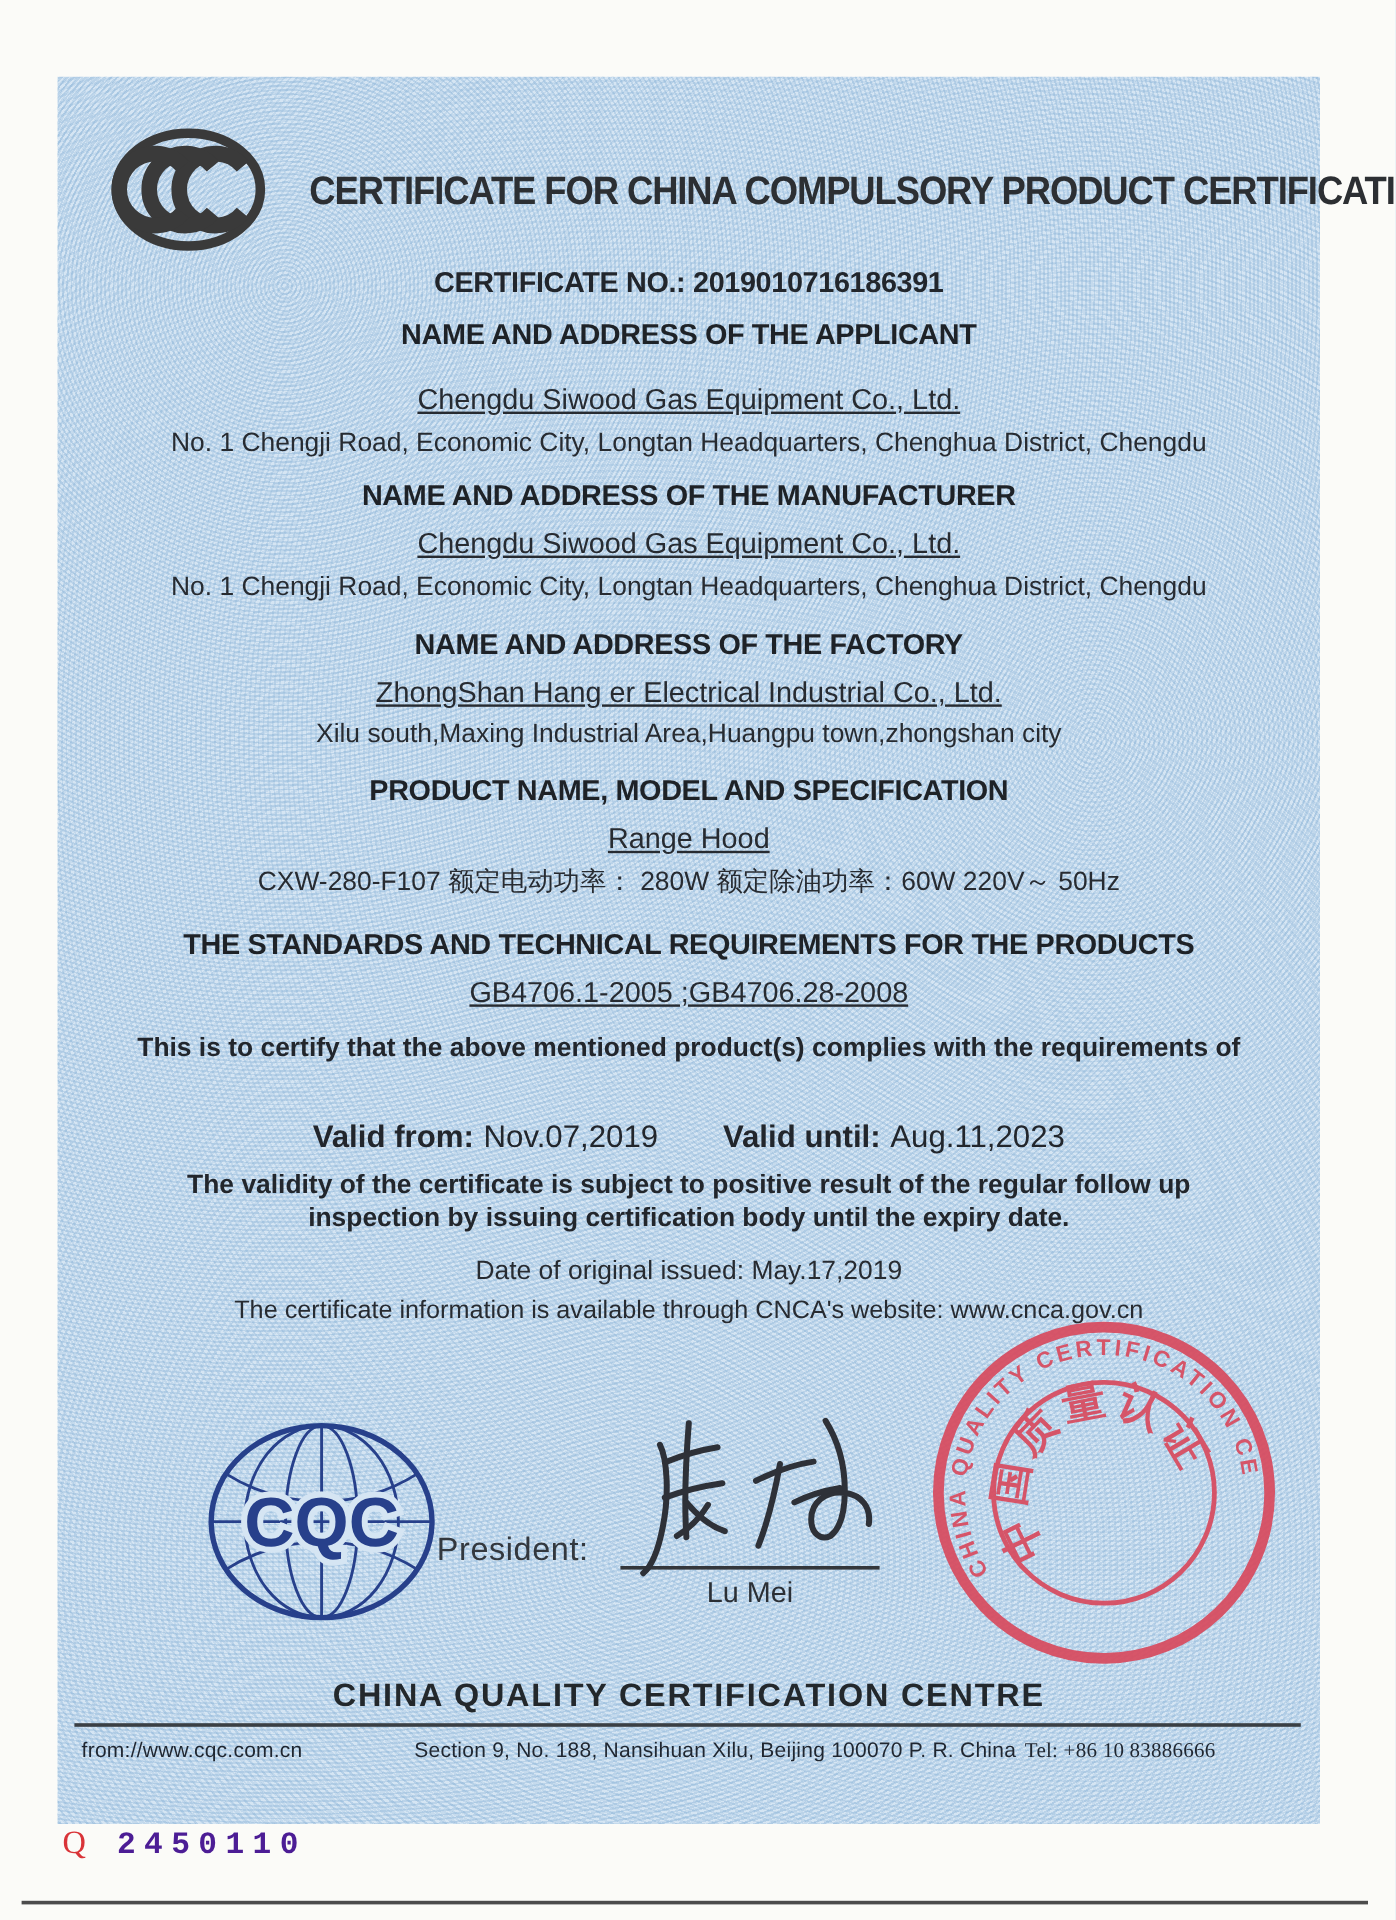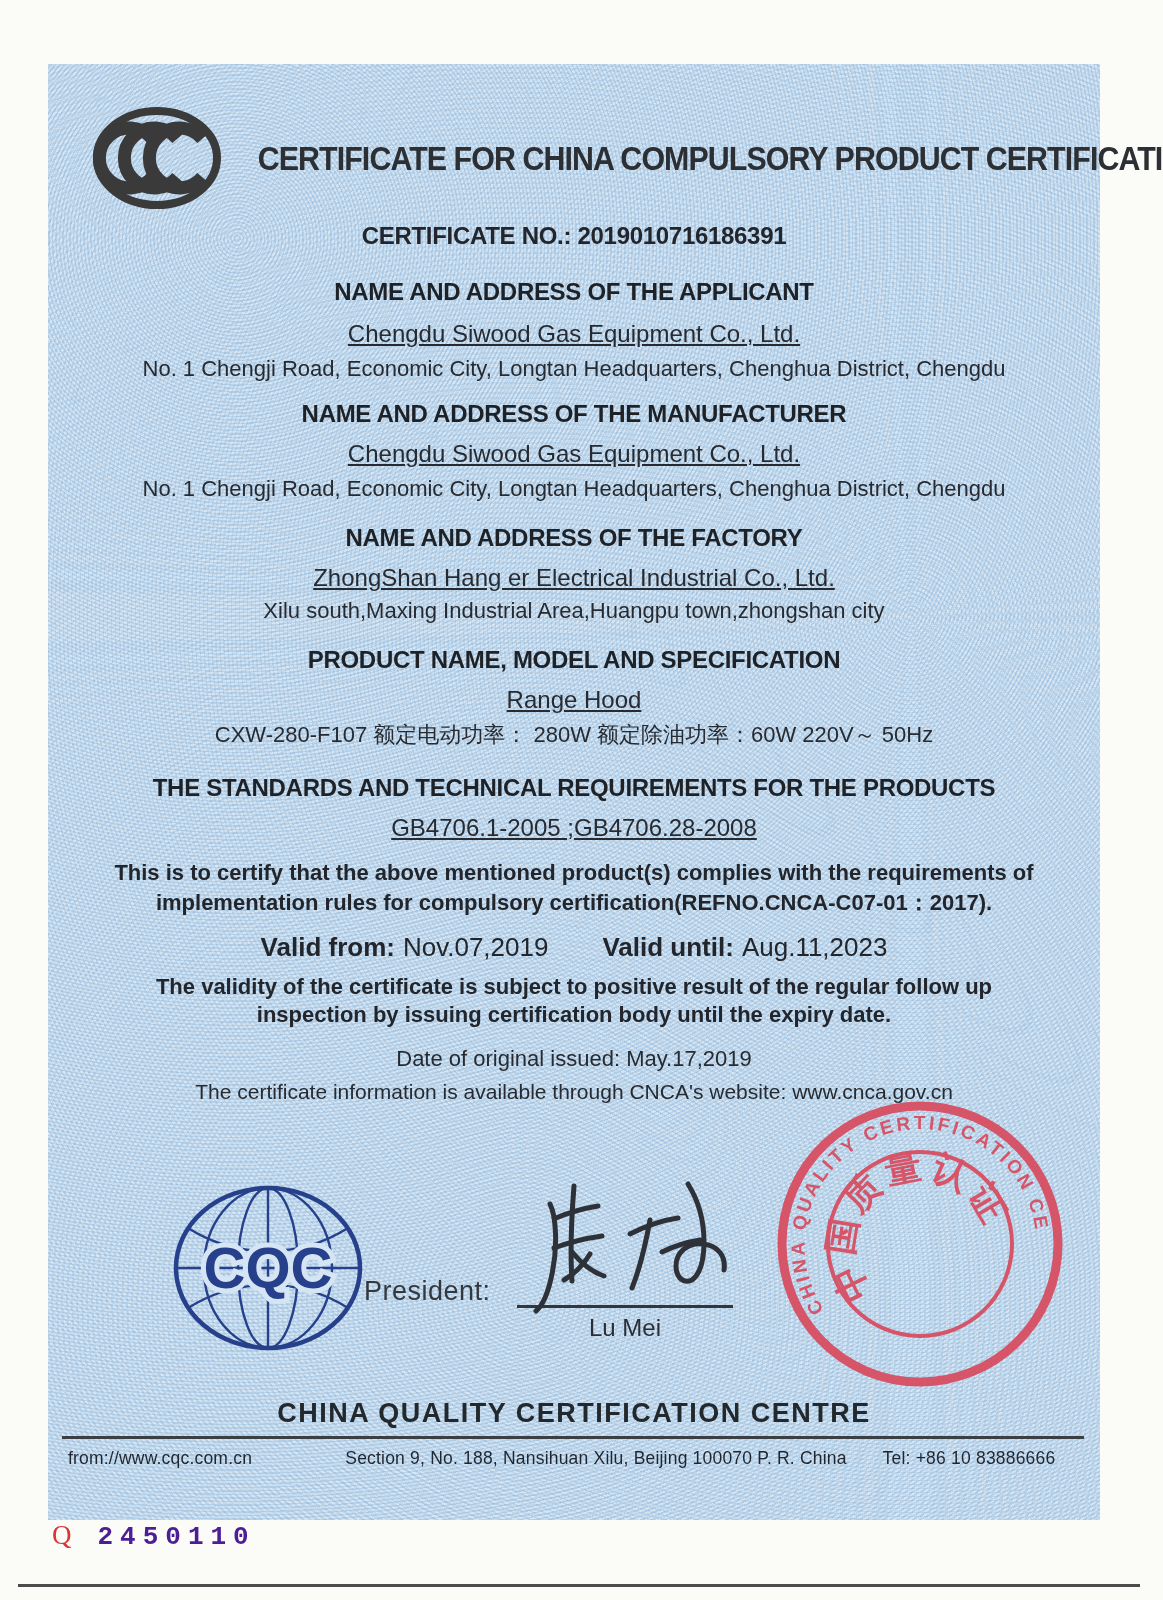--- a/index.html
+++ b/index.html
@@ -51,21 +51,21 @@
   .stamp { left:722px; top:1030px; opacity:.92; }
 
   .footer-heading { top:1334px; font-size:27px; font-weight:bold; color:#23282c; letter-spacing:1.5px; }
   .footer-line { left:14px; right:16px; top:1372px; border-top:3px solid #3a3f44; }
   .footer-row {
     left:20px; right:16px; top:1384px; display:flex; align-items:baseline;
     font-size:17.5px; color:#1f2630; letter-spacing:.2px;
   }
   .footer-row .f-left  { width:270px; text-align:left; }
   .footer-row .f-mid   { flex:1; text-align:center; }
-  .footer-row .f-right { width:230px; text-align:center; }
+  .footer-row .f-right { width:230px; text-align:left;font-family:Liberation Serif, serif; }
 
   .serial { position:absolute; left:52px; top:1520px; display:flex; align-items:baseline; gap:26px; }
   .serial .q   { font-family:"Liberation Serif", serif; font-size:27px; color:#d93438; }
   .serial .num { font-family:Liberation Mono, monospace; font-weight:bold; font-size:26px;
                  letter-spacing:7px; color:#4c1d95; }
   .scan-line { position:absolute; left:18px; top:1584px; width:1122px; height:3px; background:#4c4c4c; }
 </style>
 </head>
 <body>
 
@@ -79,41 +79,40 @@
         <path d="M 20.3 -19.3 A 30 30 0 1 0 20.3 19.3"></path>
         <path d="M -4.7 -19.3 A 30 30 0 1 0 -4.7 19.3"></path>
       </g>
     </svg>
   </div>
 
   <div class="abs title">CERTIFICATE FOR CHINA COMPULSORY PRODUCT CERTIFICATION</div>
 
   <div class="abs center certno">CERTIFICATE NO.: 2019010716186391</div>
 
-  <div class="abs center heading" style="top:214px">NAME AND ADDRESS OF THE APPLICANT</div>
+  <div class="abs center heading" style="top:202px">NAME AND ADDRESS OF THE APPLICANT</div>
   <div class="abs center name" style="top:256px">Chengdu Siwood Gas Equipment Co., Ltd.</div>
   <div class="abs center addr" style="top:292px">No. 1 Chengji Road, Economic City, Longtan Headquarters, Chenghua District, Chengdu</div>
 
   <div class="abs center heading" style="top:336px">NAME AND ADDRESS OF THE MANUFACTURER</div>
   <div class="abs center name" style="top:376px">Chengdu Siwood Gas Equipment Co., Ltd.</div>
   <div class="abs center addr" style="top:412px">No. 1 Chengji Road, Economic City, Longtan Headquarters, Chenghua District, Chengdu</div>
 
   <div class="abs center heading" style="top:460px">NAME AND ADDRESS OF THE FACTORY</div>
   <div class="abs center name" style="top:500px">ZhongShan Hang er Electrical Industrial Co., Ltd.</div>
   <div class="abs center addr" style="top:534px">Xilu south,Maxing Industrial Area,Huangpu town,zhongshan city</div>
 
   <div class="abs center heading" style="top:582px">PRODUCT NAME, MODEL AND SPECIFICATION</div>
   <div class="abs center name" style="top:622px">Range Hood</div>
   <div class="abs center addr" style="top:656px">CXW-280-F107 额定电动功率： 280W 额定除油功率：60W 220V～ 50Hz</div>
 
   <div class="abs center heading" style="top:710px">THE STANDARDS AND TECHNICAL REQUIREMENTS FOR THE PRODUCTS</div>
   <div class="abs center name" style="top:750px">GB4706.1-2005 ;GB4706.28-2008</div>
 
   <div class="abs center bold-ln" style="top:796px">This is to certify that the above mentioned product(s) complies with the requirements of</div>
-  <div class="abs center bold-ln" style="top:824px">implementation rules for compulsory certification(REFNO.CNCA-C07-01：2017).</div>
 
   <div class="abs valid-row">
     <span><b>Valid from:</b><span>Nov.07,2019</span></span>
     <span><b>Valid until:</b><span>Aug.11,2023</span></span>
   </div>
 
   <div class="abs center bold-ln" style="top:938px">inspection by issuing certification body until the expiry date.</div>
   <div class="abs center bold-ln" style="top:910px">The validity of the certificate is subject to positive result of the regular follow up</div>
 
   <div class="abs center addr" style="top:982px">Date of original issued: May.17,2019</div>

